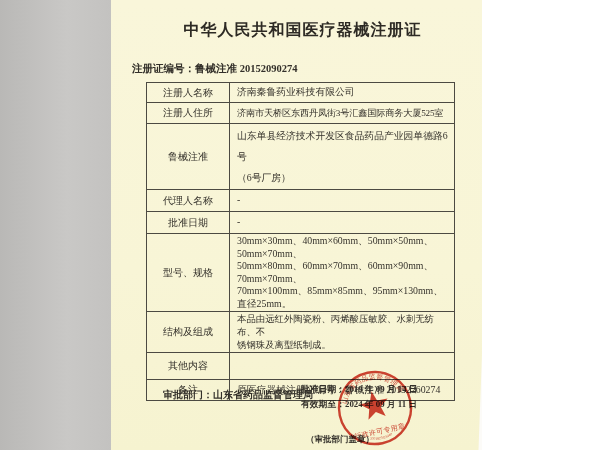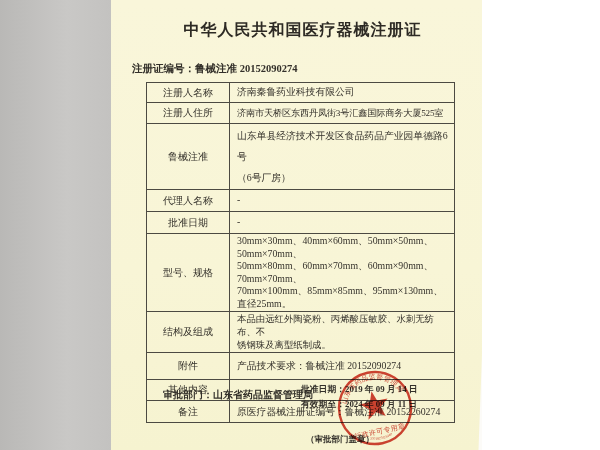--- a/index.html
+++ b/index.html
@@ -96,24 +96,20 @@
         <td class="cv">30mm×30mm、40mm×60mm、50mm×50mm、50mm×70mm、
 50mm×80mm、60mm×70mm、60mm×90mm、70mm×70mm、
 70mm×100mm、85mm×85mm、95mm×130mm、直径25mm。</td>
       </tr>
       <tr>
         <td class="cl">结构及组成</td>
         <td class="cv">本品由远红外陶瓷粉、丙烯酸压敏胶、水刺无纺布、不
 锈钢珠及离型纸制成。</td>
       </tr>
       <tr>
-        <td class="cl">附件</td>
-        <td class="cv">产品技术要求：鲁械注准 20152090274</td>
-      </tr>
-      <tr>
         <td class="cl">其他内容</td>
         <td class="cv"></td>
       </tr>
       <tr>
         <td class="cl">备注</td>
         <td class="cv">原医疗器械注册证编号：鲁械注准 20152260274</td>
       </tr>
     </tbody>
   </table>
 

